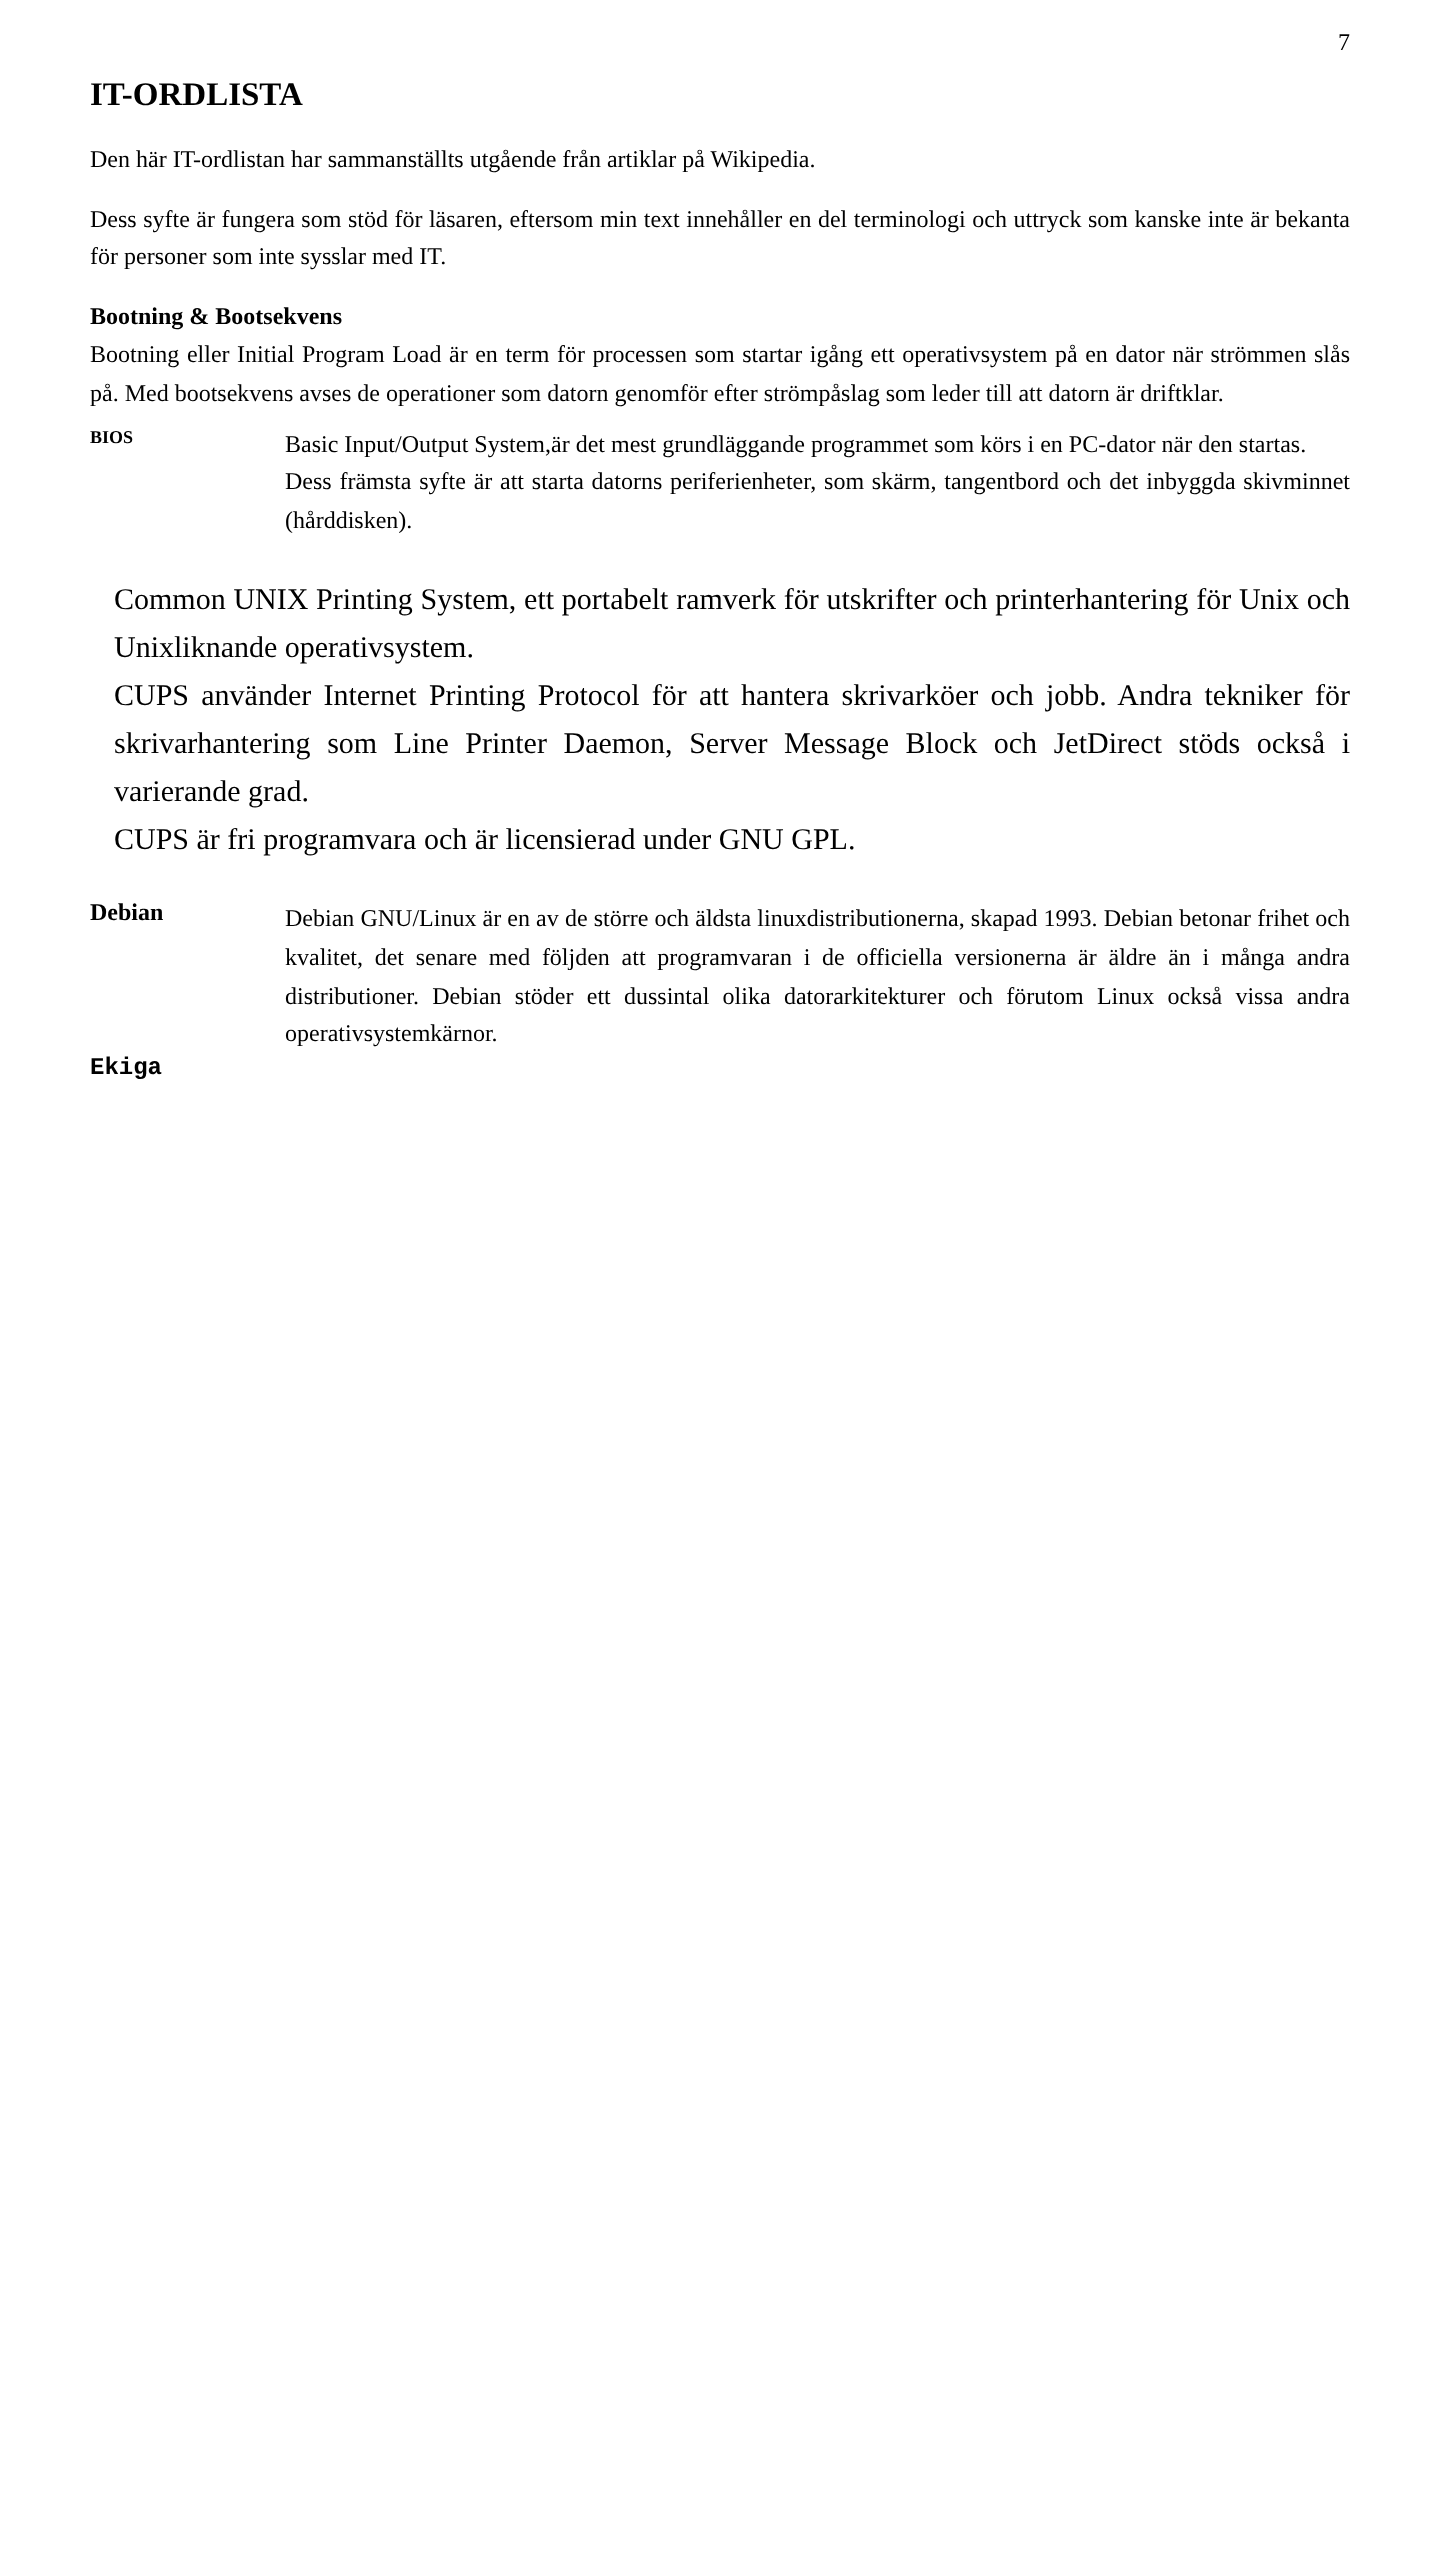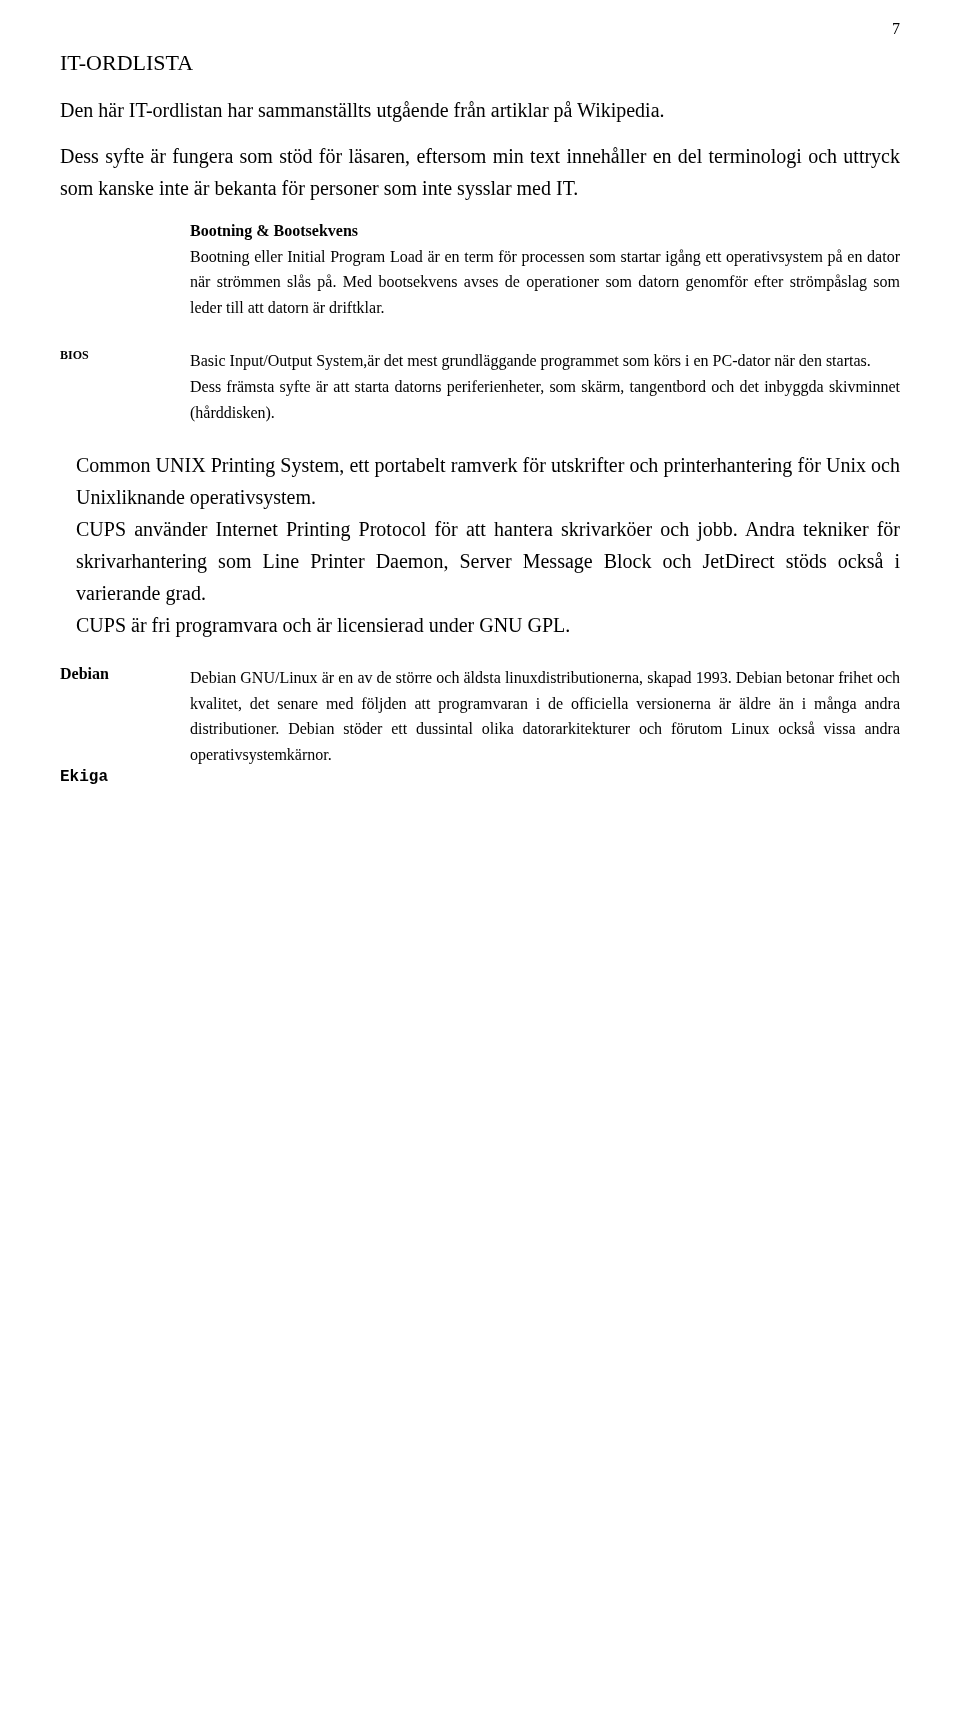--- a/index.html
+++ b/index.html
@@ -28,27 +28,27 @@
     .page-number {
       position: absolute;
       top: 20px;
       right: 60px;
       font-size: 16px;
       font-family: "Times New Roman", Times, serif;
     }
 
     .page-title {
       font-size: 22px;
-      font-weight: normal;
+      font-weight: bold;
       margin-bottom: 18px;
       margin-top: 10px;
     }
 
     .intro-text {
-      font-size: 20px;
+      font-size: 16px;
       line-height: 1.6;
       margin-bottom: 14px;
       text-align: justify;
     }
 
     .bios-section {
       display: flex;
       margin-bottom: 24px;
     }
 
@@ -112,21 +112,22 @@
     .ekiga-label {
       width: 130px;
       min-width: 130px;
       font-size: 16px;
       font-weight: bold;
       font-family: Liberation Mono, monospace;
     }
 
     .bootning-section {
       display: flex;
-      margin-bottom: 28px;
+      margin-bottom: 8px;
+      flex-direction: column;
     }
 
     .bootning-label {
       width: 130px;
       min-width: 130px;
     }
 
     .bootning-content {
       flex: 1;
       font-size: 16px;

